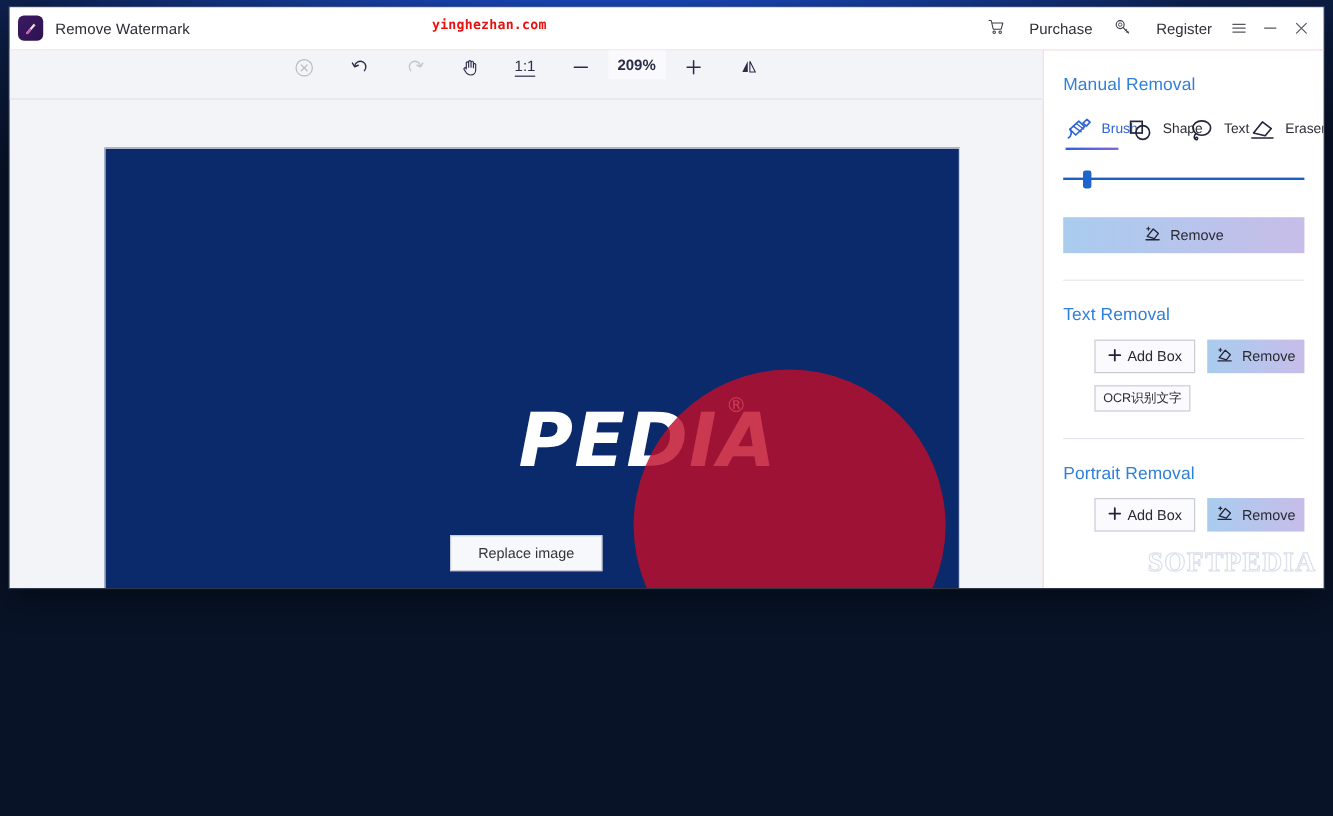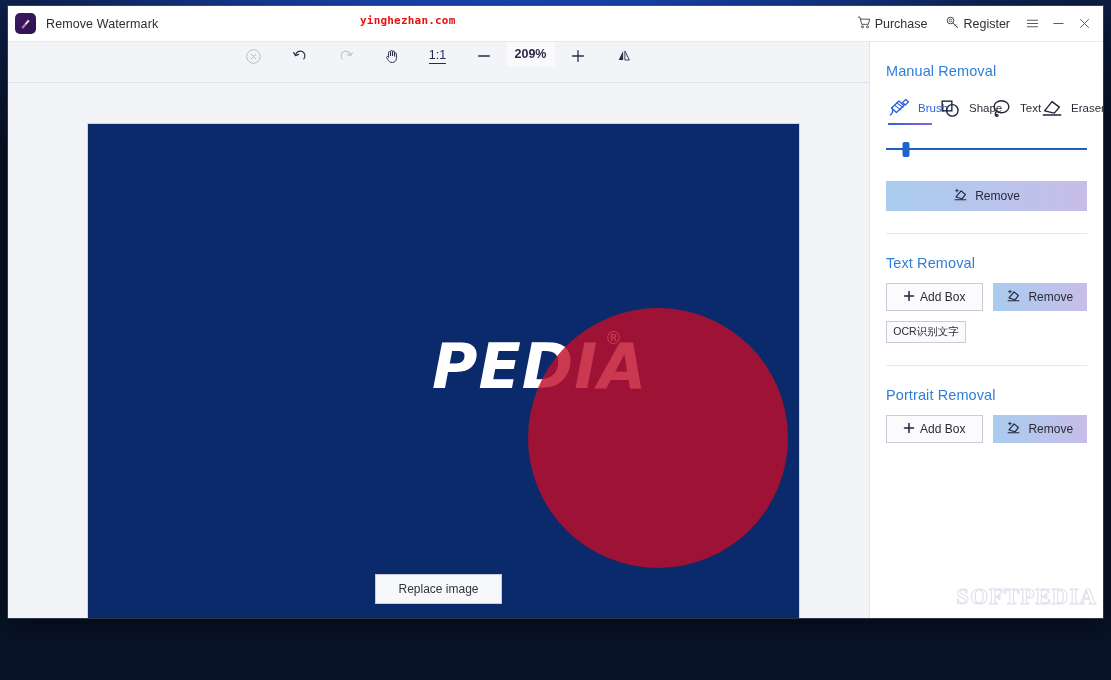--- a/index.html
+++ b/index.html
@@ -24,21 +24,21 @@
       radial-gradient(ellipse 700px 400px at 4% 108%, #2b74ff 0%, #1745a8 42%, #0a1a3c 72%, #070f20 100%),
       linear-gradient(180deg, #0b1530 0%, #060c1a 100%);
   }
 
   
   #app-window {
     position: absolute;
     left: 8px;
     top: 6px;
     width: 1095px;
-    height: 612px;
+    height: 484px;
     background: #fca5a5;
     box-shadow: 0 0 0 1px rgba(120,130,150,.35), 0 8px 26px rgba(0,0,0,.45);
     overflow: hidden;
     display: flex;
     flex-direction: column;
   }
 
   
   #titlebar {
     height: 35px;
@@ -80,21 +80,21 @@
   #titlebar-right {
     margin-left: auto;
     display: flex;
     align-items: center;
     gap: 0px;
     padding-right: 6px;
   }
   .tb-action {
     display: flex;
     align-items: center;
-    gap: 3px;
+    gap: 20px;
     font-size: 12.5px;
     color: #2f2f38;
     padding: 4px 9px;
     cursor: default;
   }
   .wbtn {
     width: 26px;
     height: 26px;
     display: flex;
     align-items: center;
@@ -336,20 +336,21 @@
     display: flex;
     align-items: center;
     justify-content: center;
     gap: 5px;
     font-size: 12px;
     color: #2a2a34;
     background: #fbfbfd;
     border: 1px solid #c9ccd6;
     cursor: default;
     box-sizing: border-box;
+    margin-left: 26px;
   }
   .btn-row {
     display: flex;
     gap: 10px;
     margin-top: 12px;
   }
   .btn-row > * { flex: 1; height: 28px; }
   .divider {
     height: 1px;
     background: #e6e7ee;

